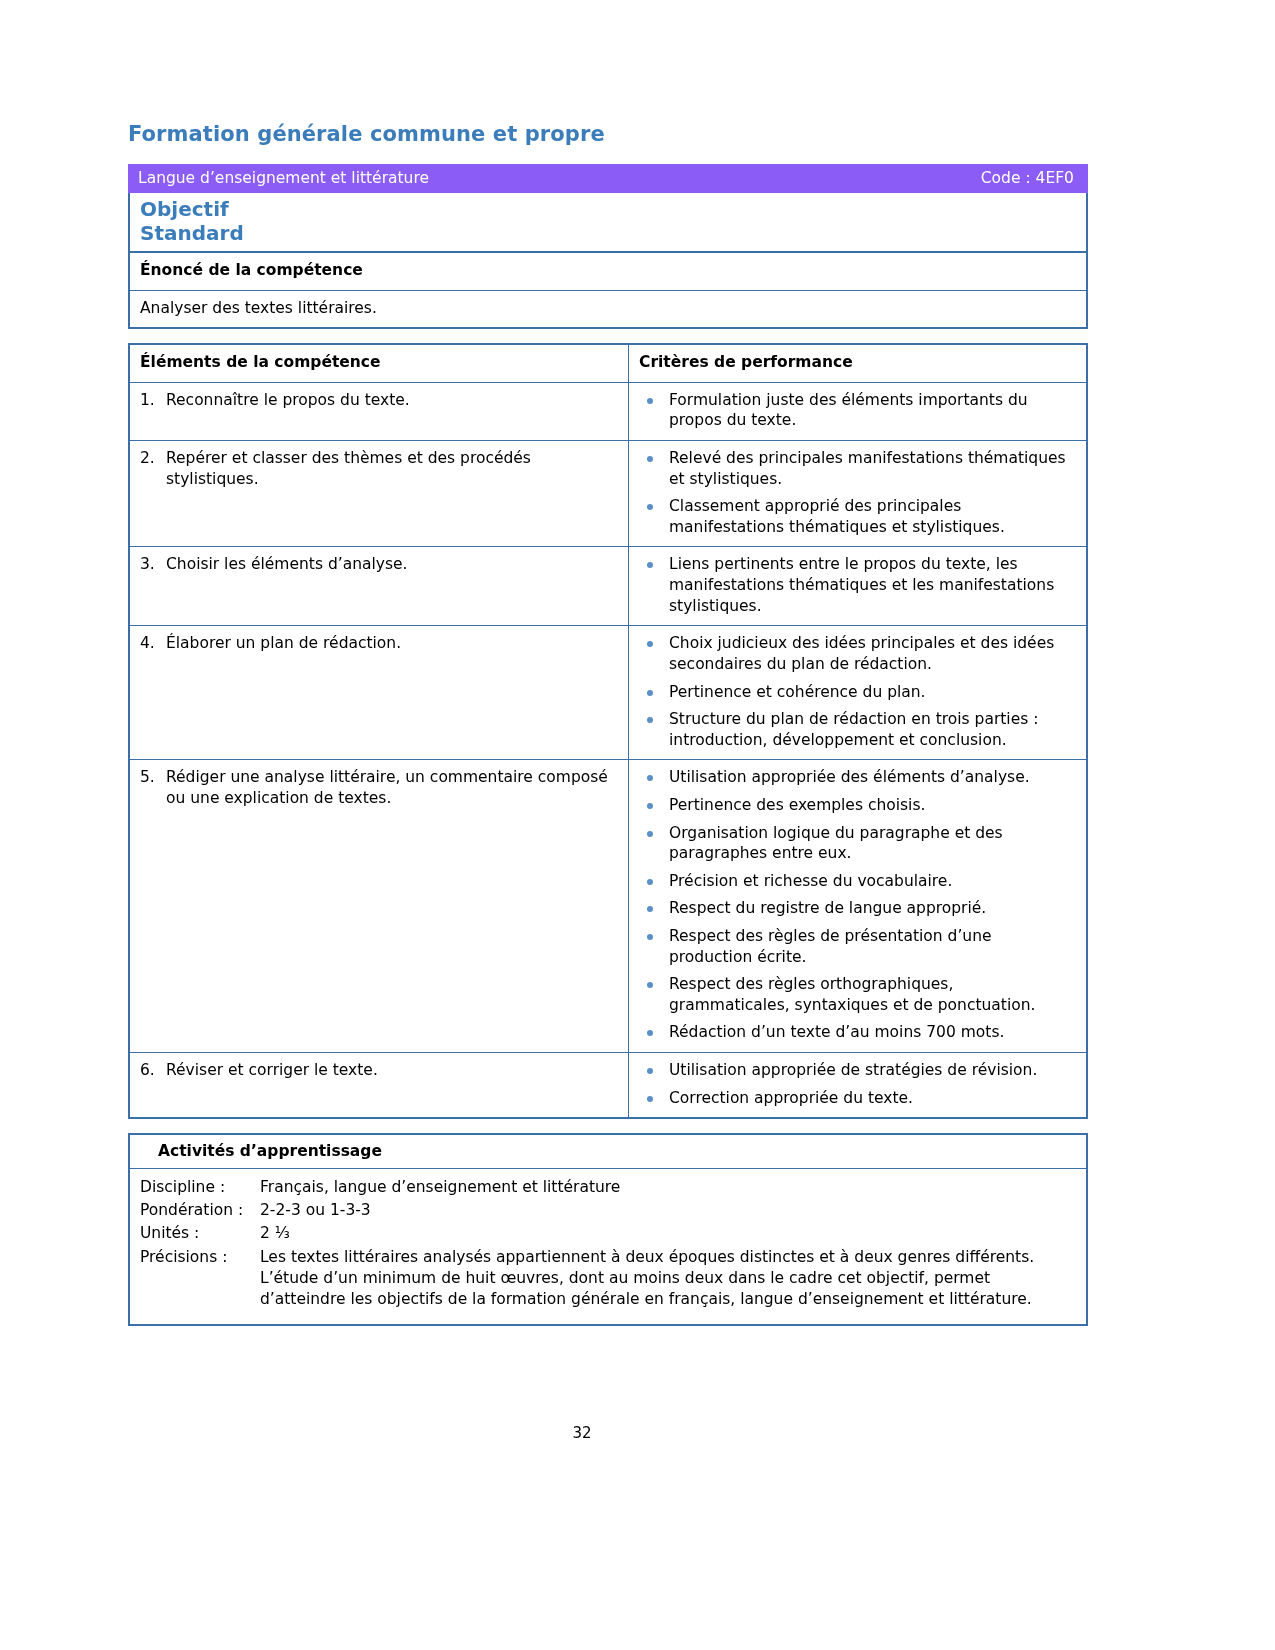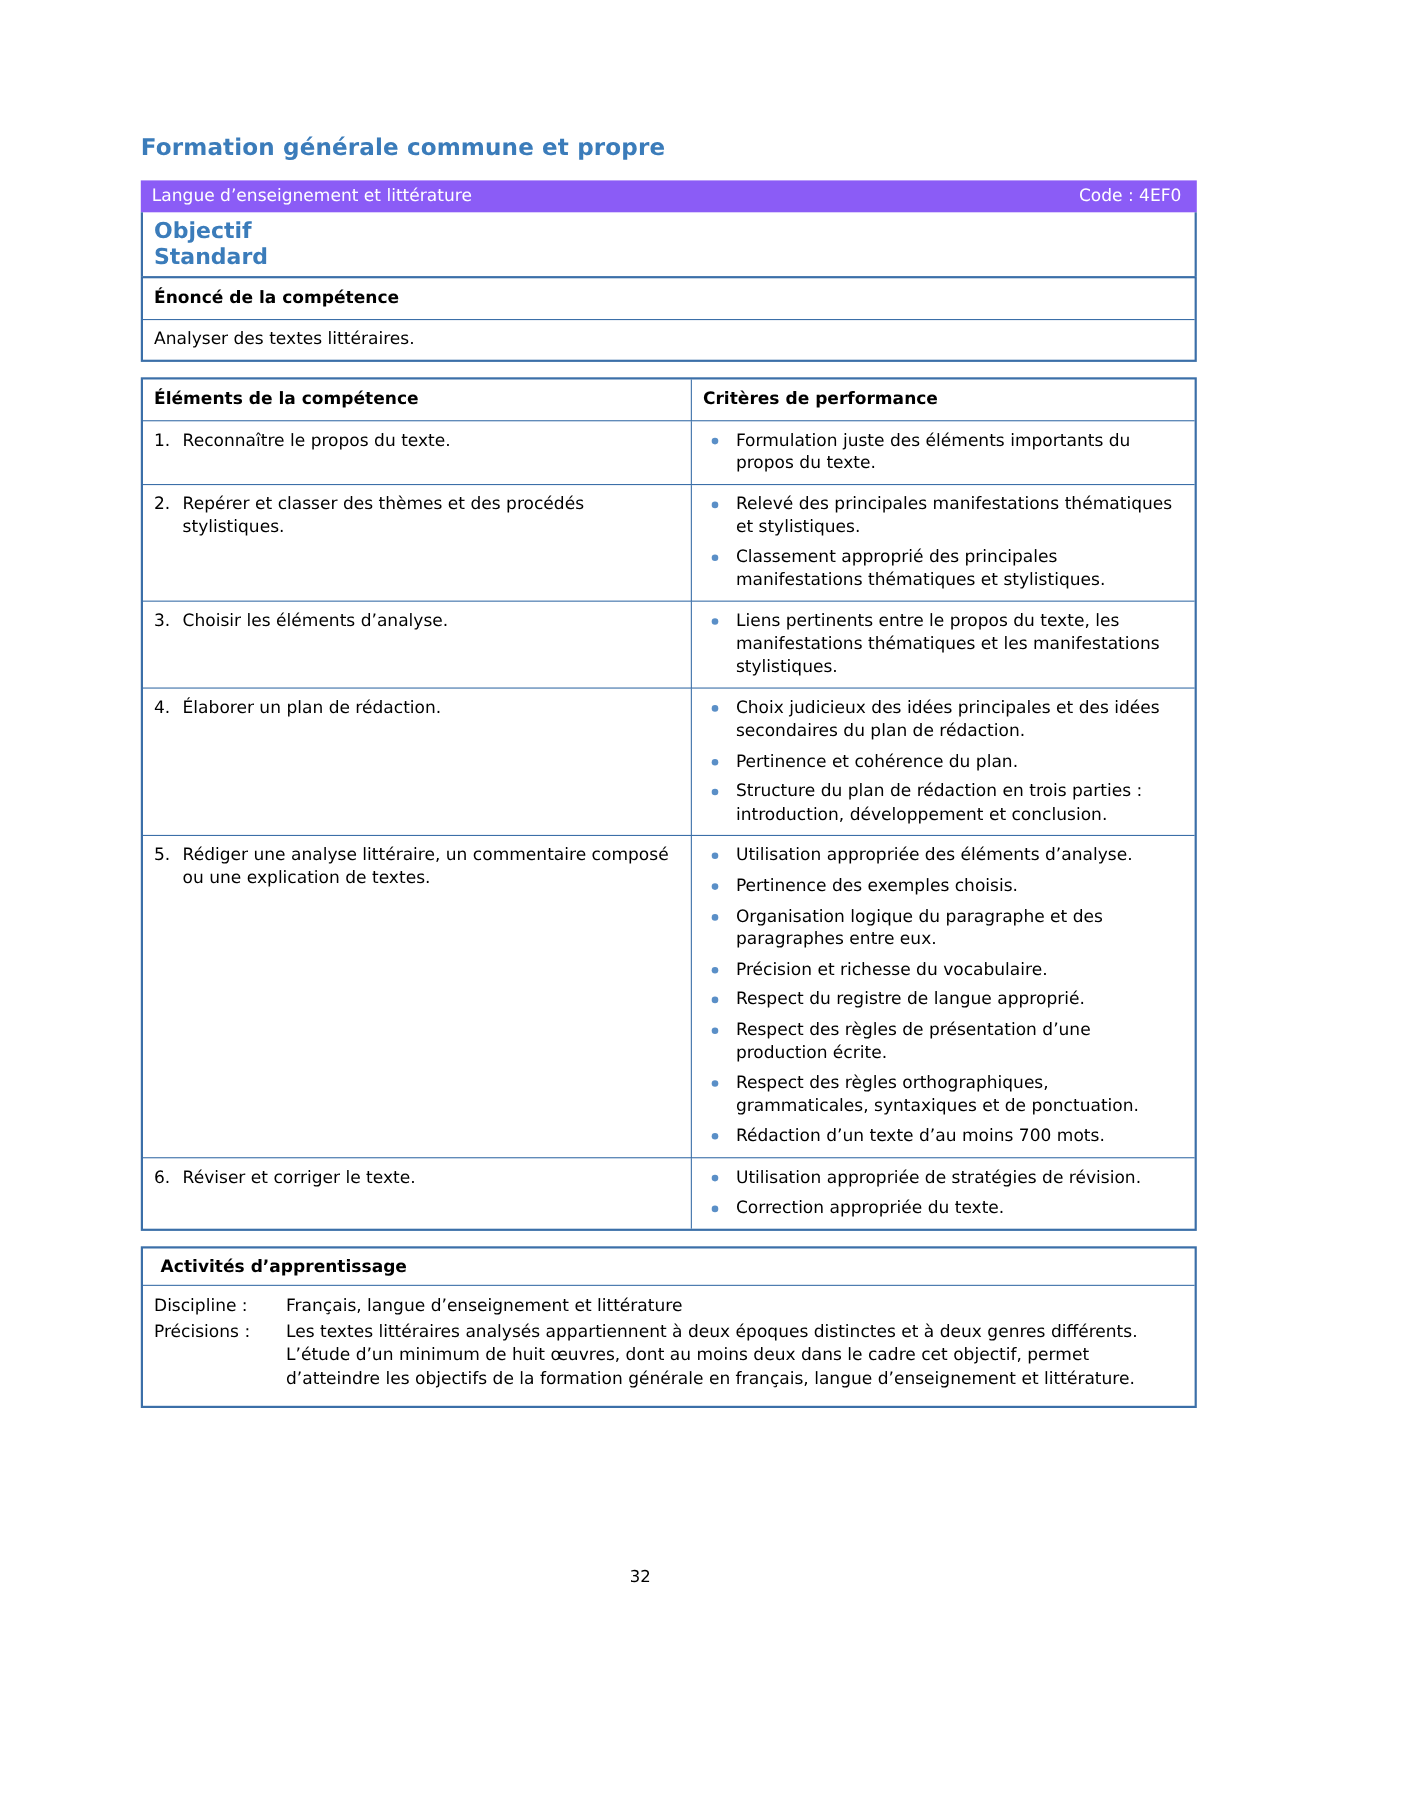--- a/index.html
+++ b/index.html
@@ -131,21 +131,21 @@
   }
   .act-label { width: 120px; }
   .act-body .ln { display: block; }
   .act-wrapper {
     border: 1px solid #3b6fa8;
     border-top: none;
     padding: 8px 23px 12px 10px;
   }
   .act-head {
     border: 1px solid #3b6fa8;
-    padding: 7px 10px 8px 16px;
+    padding: 7px 10px 8px 28px;
     font-size: 15.5px;
     font-weight: bold;
   }
   .act-outer {
     border: 2px solid #3b6fa8;
     box-sizing: border-box;
   }
   .act-outer .act-head { border: none; border-bottom: 1px solid #3b6fa8; }
   .act-outer .act-wrapper { border: none; }
   .page-num {
@@ -310,20 +310,28 @@
   <div class="spacer"></div>
 
   <div class="act-outer">
     <div class="act-head">Activités d’apprentissage</div>
     <div class="act-wrapper">
       <table class="act-table">
         <tbody>
             <tr>
           <td class="act-label">Discipline :</td>
           <td class="act-body">Français, langue d’enseignement et littérature</td>
+        </tr>
+        <tr>
+          <td class="act-label">Pondération :</td>
+          <td class="act-body">2-2-3 ou 1-3-3</td>
+        </tr>
+        <tr>
+          <td class="act-label">Unités :</td>
+          <td class="act-body">2 ⅓</td>
         </tr>
         <tr>
           <td class="act-label">Précisions :</td>
           <td class="act-body">
             <span class="ln">Les textes littéraires analysés appartiennent à deux époques distinctes et à deux genres différents.</span>
             <span class="ln">L’étude d’un minimum de huit œuvres, dont au moins deux dans le cadre cet objectif, permet d’atteindre les objectifs de la formation générale en français, langue d’enseignement et littérature.</span>
           </td>
         </tr>
       </tbody>
         </table>

